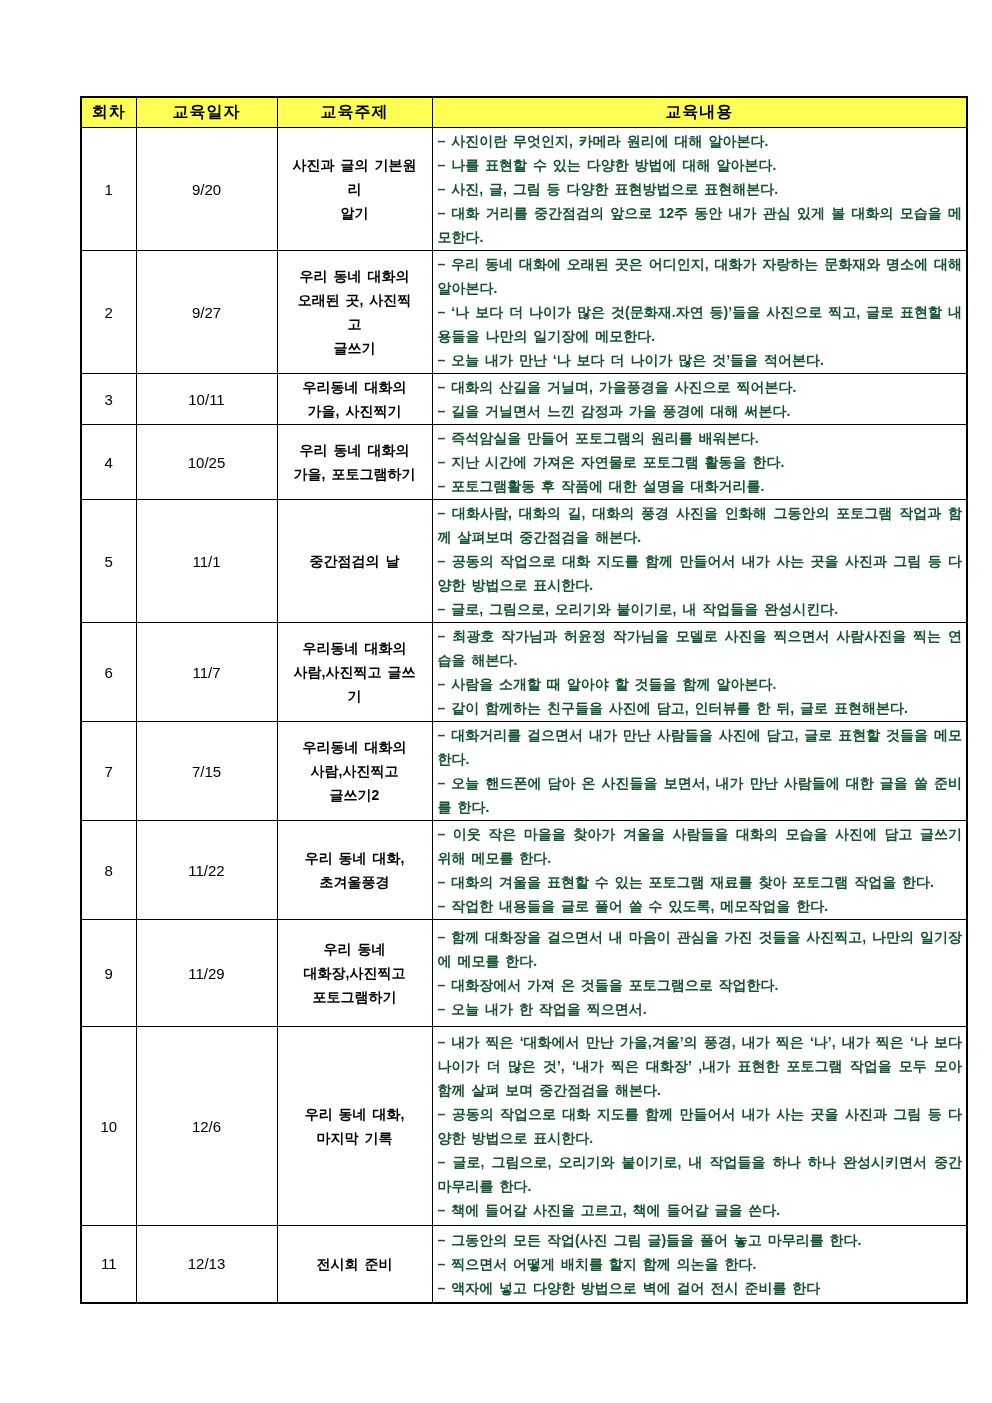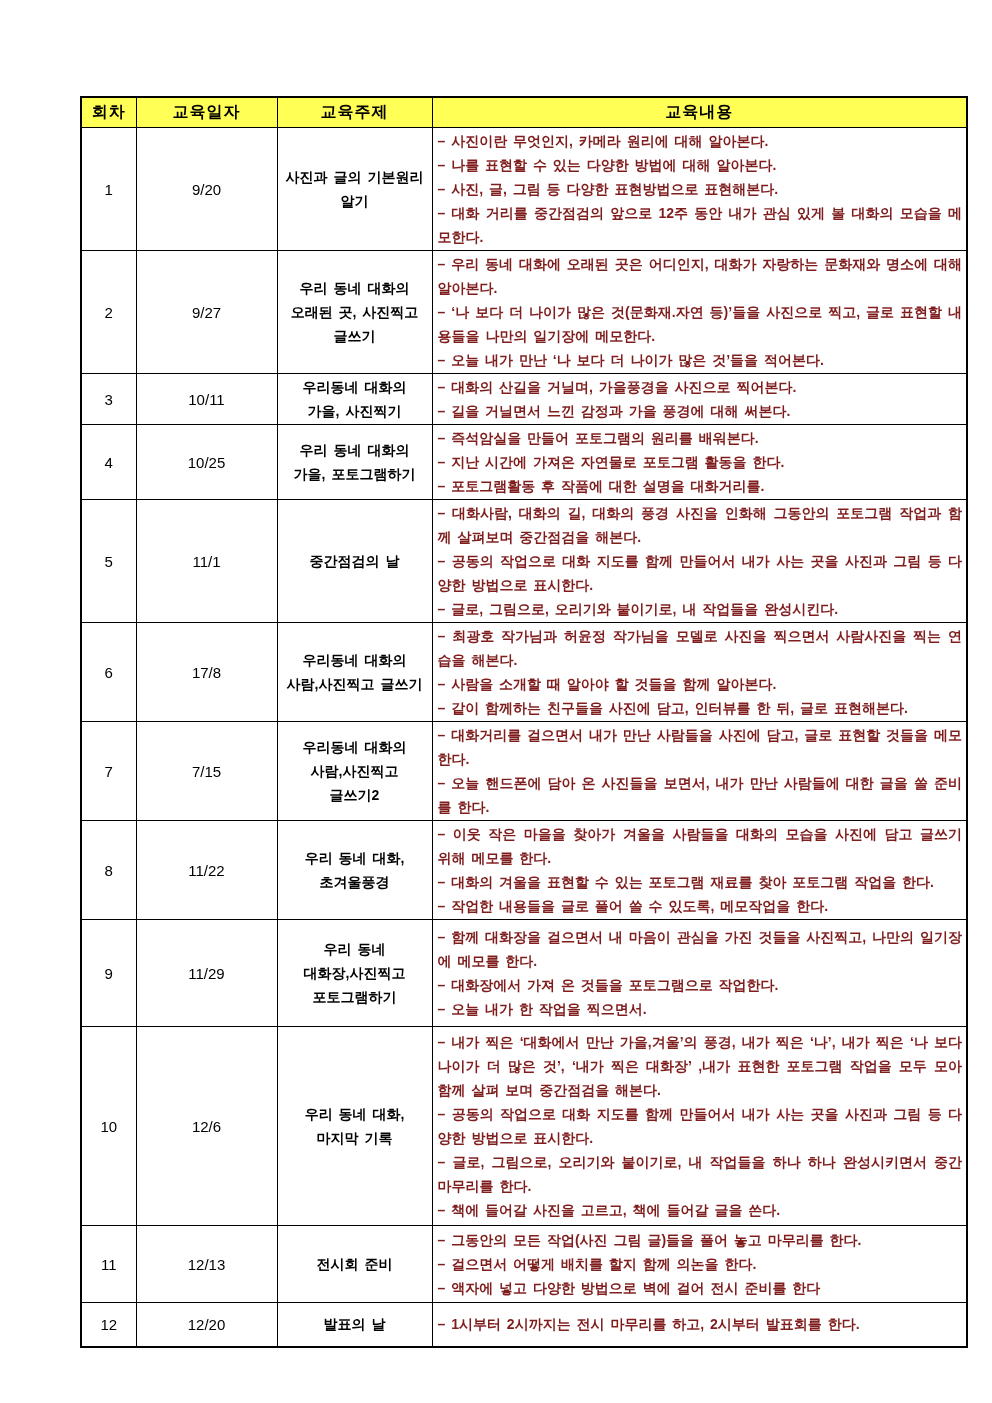--- a/index.html
+++ b/index.html
@@ -51,26 +51,26 @@
     color: #000000;
   }
   td.c-topic {
     text-align: center;
     vertical-align: middle;
     font-size: 14px;
     font-weight: bold;
     line-height: 24px;
     word-spacing: 2px;
     color: #000000;
-    padding: 0 2px;
+    padding: 0 14px;
   }
   td.c-content {
     vertical-align: middle;
     padding: 1px 4px 1px 5px;
-    color: #7f1d1d;
+    color: #14532d;
   }
   td.c-content p {
     margin: 0;
     font-size: 14px;
     font-weight: bold;
     line-height: 24px;
     text-align: justify;
     text-align-last: left;
     word-spacing: 2px;
   }
@@ -154,21 +154,21 @@
             <td class="c-date">11/1</td>
             <td class="c-topic">중간점검의 날</td>
             <td class="c-content">
               <p>– 대화사람, 대화의 길, 대화의 풍경 사진을 인화해 그동안의 포토그램 작업과 함께 살펴보며 중간점검을 해본다.</p>
               <p>– 공동의 작업으로 대화 지도를 함께 만들어서 내가 사는 곳을 사진과 그림 등 다양한 방법으로 표시한다.</p>
               <p>– 글로, 그림으로, 오리기와 붙이기로, 내 작업들을 완성시킨다.</p>
             </td>
           </tr>
           <tr>
             <td class="c-no">6</td>
-            <td class="c-date">17/8</td>
+            <td class="c-date">11/7</td>
             <td class="c-topic">우리동네 대화의<br>사람,사진찍고 글쓰기</td>
             <td class="c-content">
               <p>– 최광호 작가님과 허윤정 작가님을 모델로 사진을 찍으면서 사람사진을 찍는 연습을 해본다.</p>
               <p>– 사람을 소개할 때 알아야 할 것들을 함께 알아본다.</p>
               <p>– 같이 함께하는 친구들을 사진에 담고, 인터뷰를 한 뒤, 글로 표현해본다.</p>
             </td>
           </tr>
           <tr>
             <td class="c-no">7</td>
             <td class="c-date">7/15</td>
@@ -208,28 +208,20 @@
               <p>– 글로, 그림으로, 오리기와 붙이기로, 내 작업들을 하나 하나 완성시키면서 중간마무리를 한다.</p>
               <p>– 책에 들어갈 사진을 고르고, 책에 들어갈 글을 쓴다.</p>
             </td>
           </tr>
           <tr>
             <td class="c-no">11</td>
             <td class="c-date">12/13</td>
             <td class="c-topic">전시회 준비</td>
             <td class="c-content">
               <p>– 그동안의 모든 작업(사진 그림 글)들을 풀어 놓고 마무리를 한다.</p>
-              <p>– 걸으면서 어떻게 배치를 할지 함께 의논을 한다.</p>
+              <p>– 찍으면서 어떻게 배치를 할지 함께 의논을 한다.</p>
               <p>– 액자에 넣고 다양한 방법으로 벽에 걸어 전시 준비를 한다</p>
-            </td>
-          </tr>
-          <tr>
-            <td class="c-no">12</td>
-            <td class="c-date">12/20</td>
-            <td class="c-topic">발표의 날</td>
-            <td class="c-content">
-              <p>– 1시부터 2시까지는 전시 마무리를 하고, 2시부터 발표회를 한다.</p>
             </td>
           </tr>
         </tbody>
     </table>
   </div>
 </div>
 
 </body></html>

